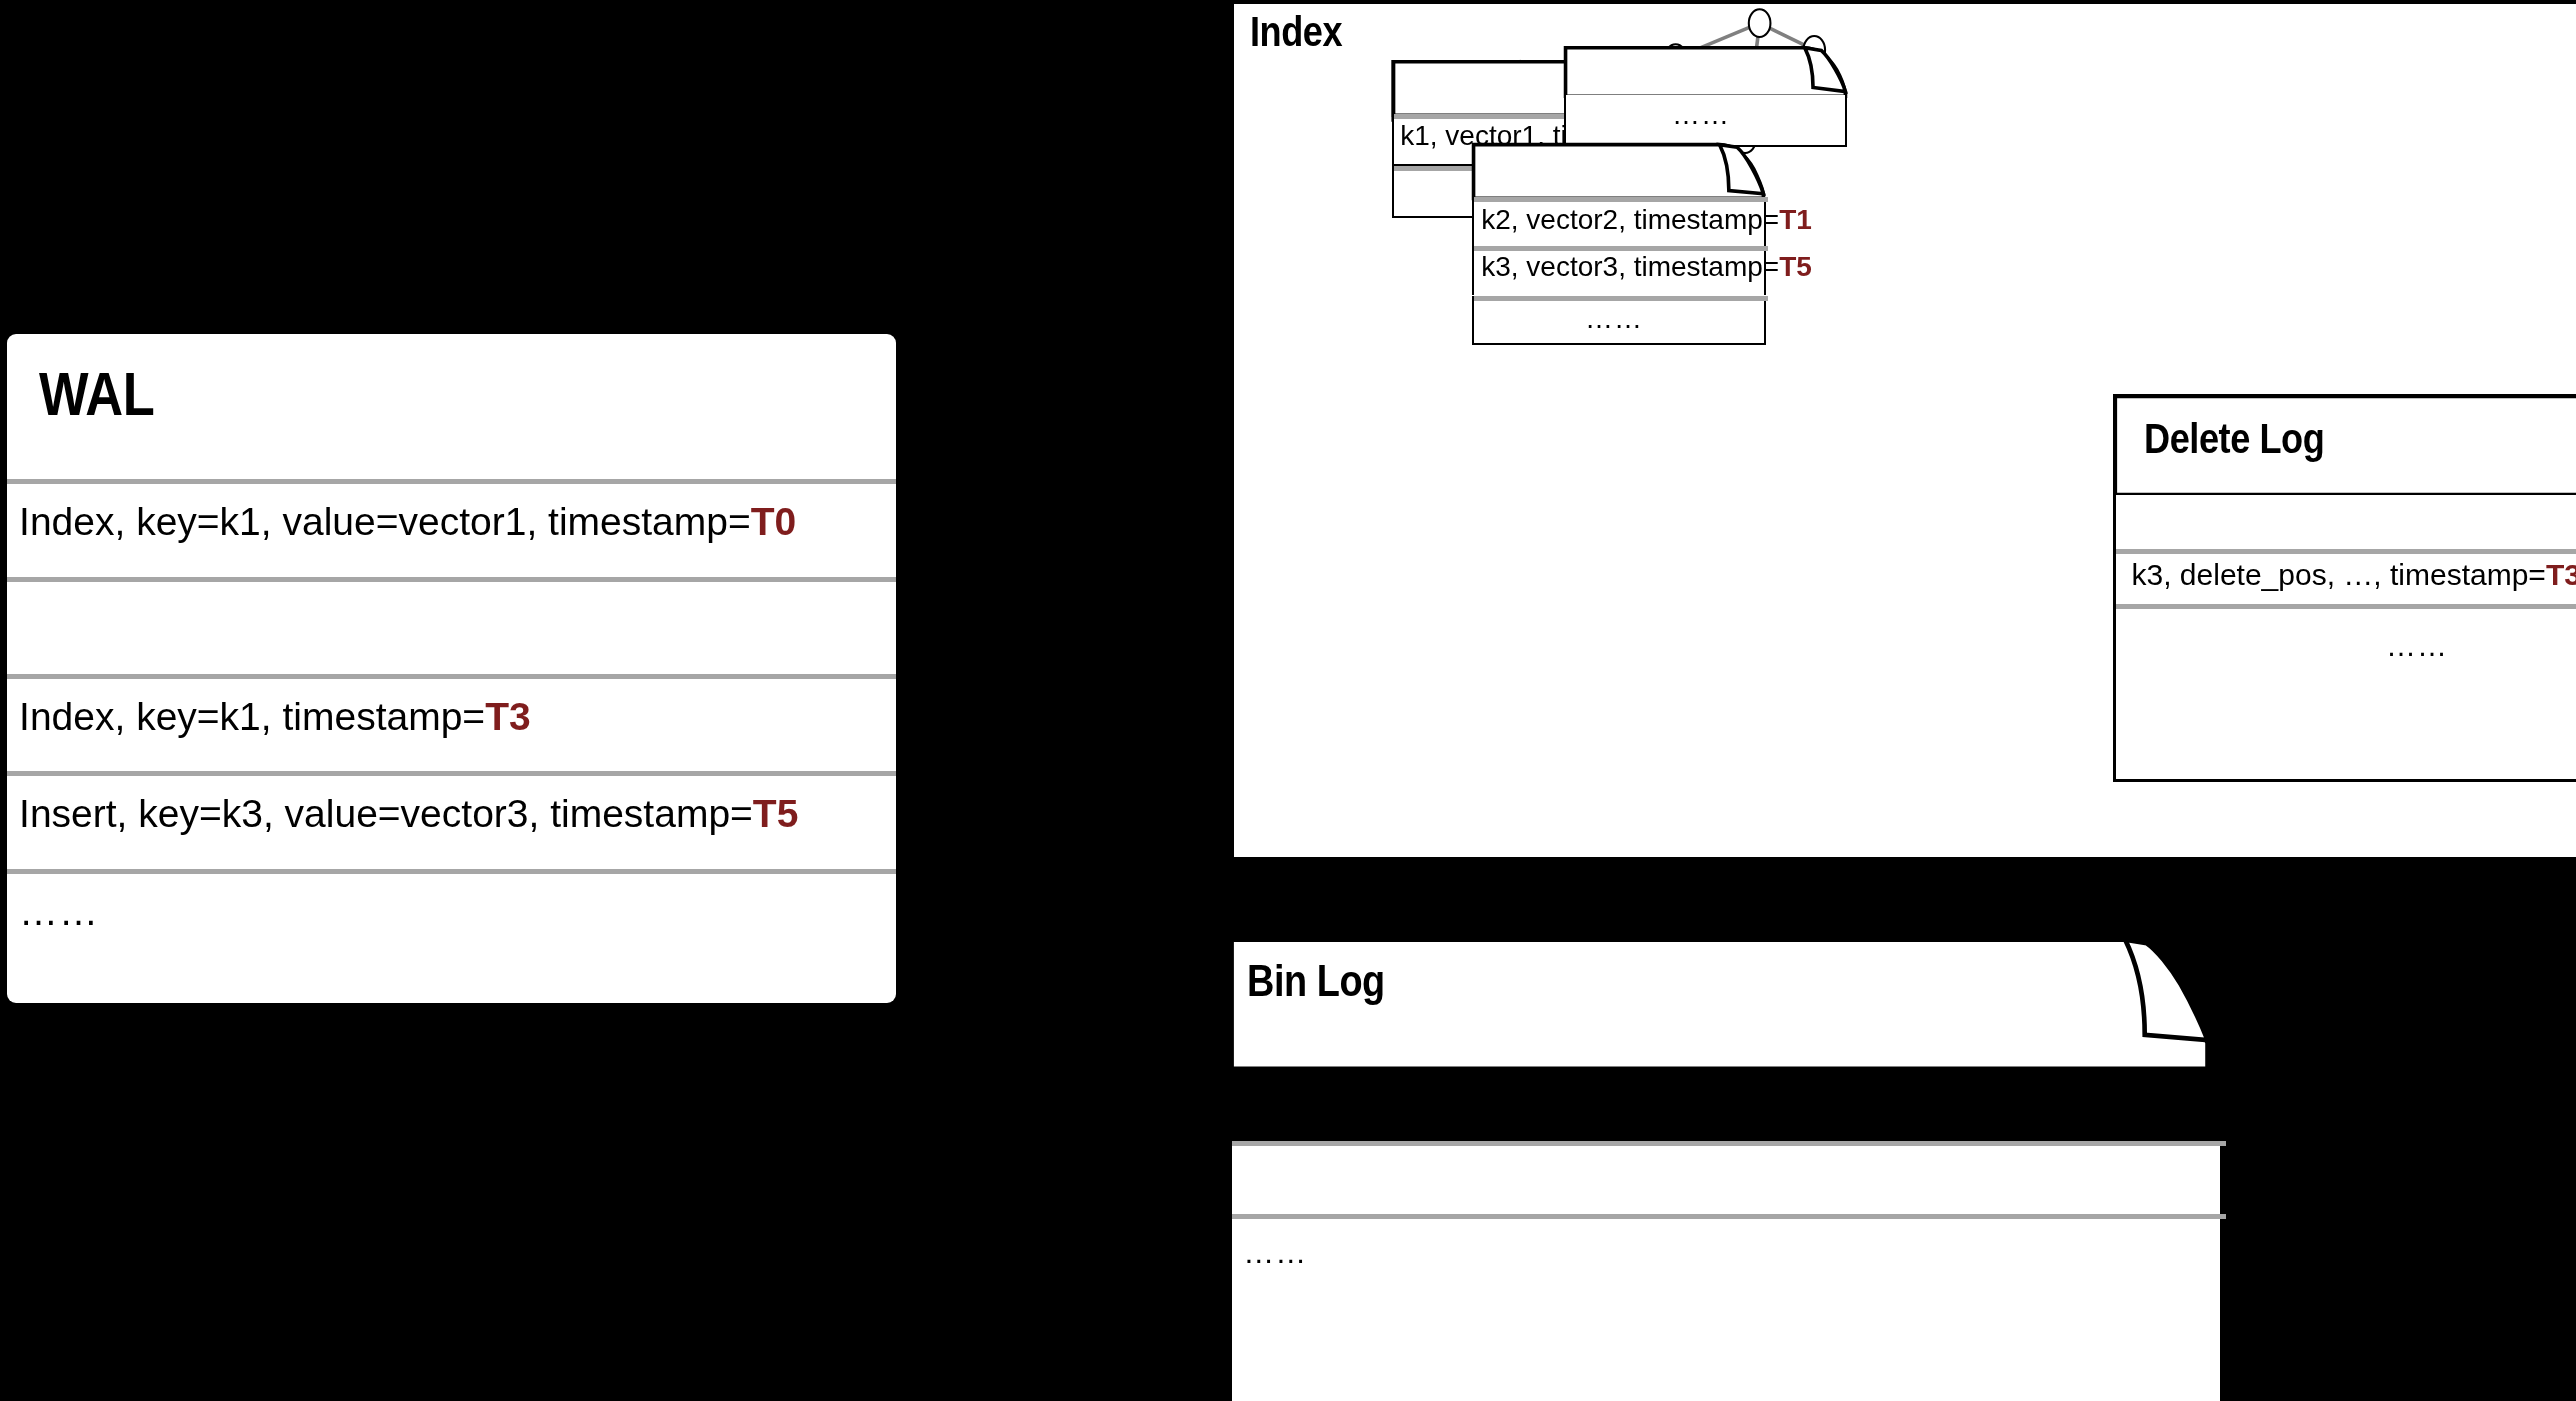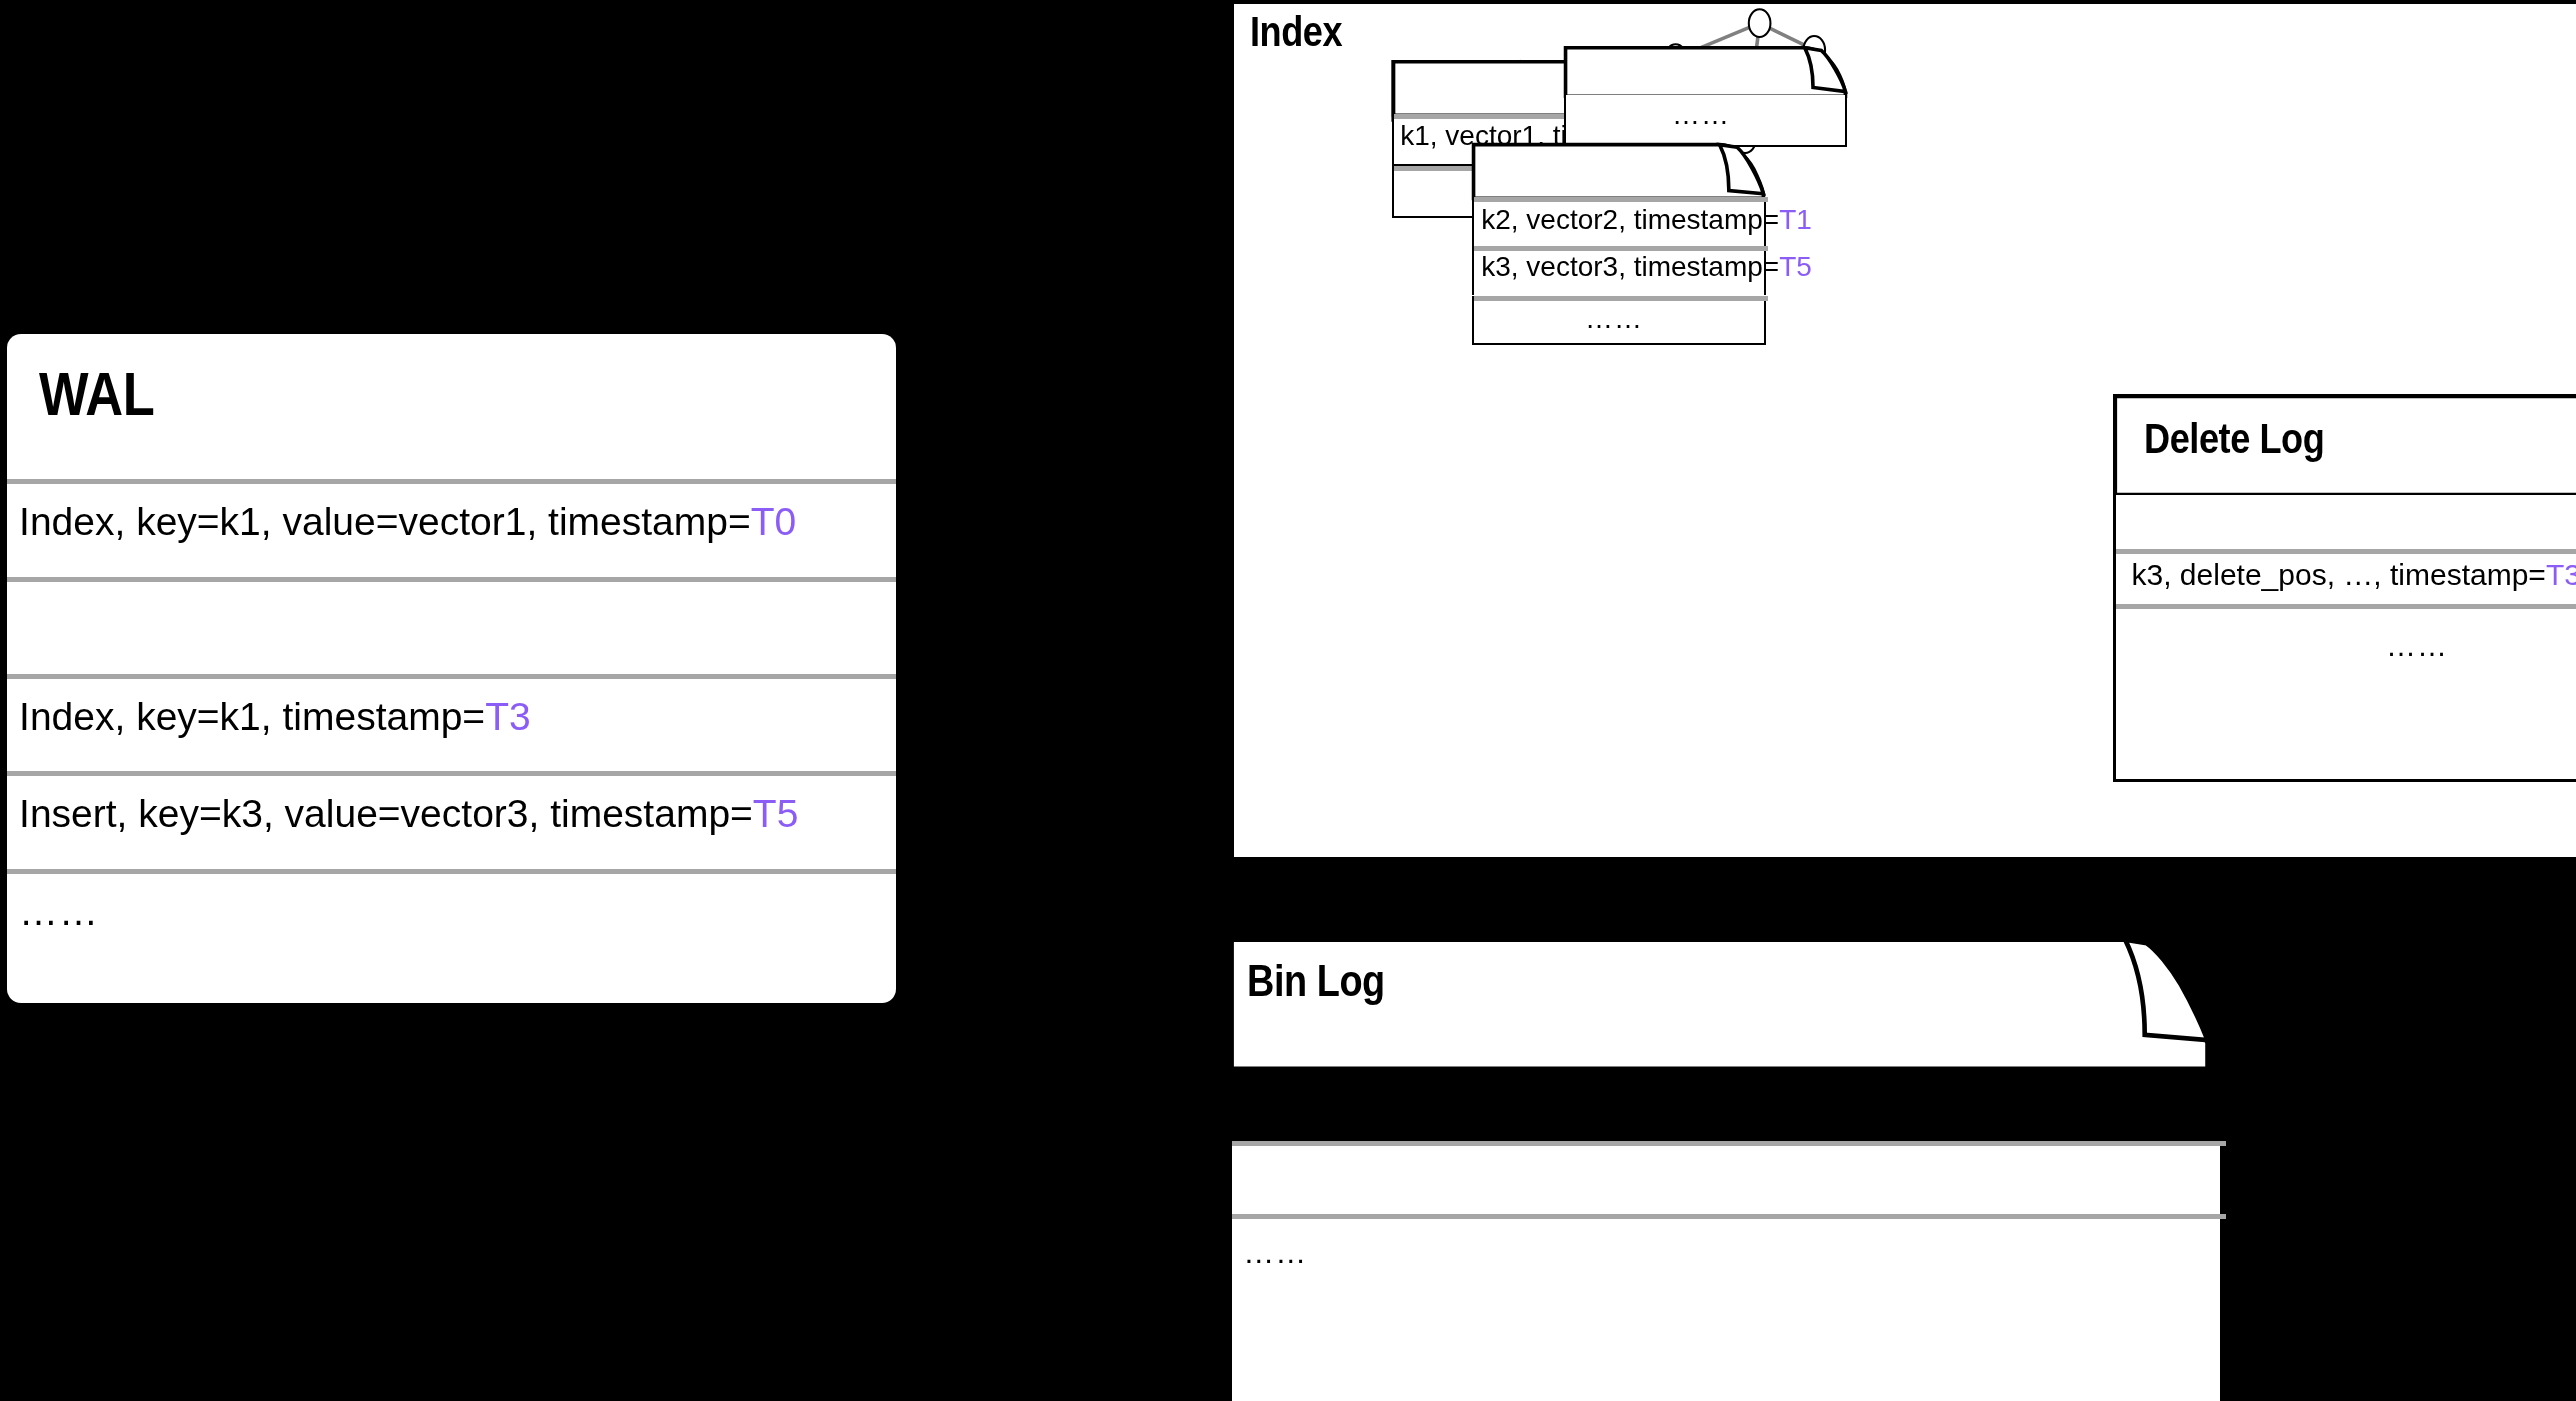--- a/index.html
+++ b/index.html
@@ -15,21 +15,21 @@
     overflow: hidden;
     font-family: "Liberation Sans", sans-serif;
   }
 
   
   .panel {
     position: absolute;
     background: #ffffff;
     box-sizing: border-box;
   }
-  .panel-rounded { border-radius: 14px; }
+  .panel-rounded { border-radius: 9px; }
 
   .panel-title {
     position: absolute;
     font-family: "Liberation Sans Narrow", "Liberation Sans", sans-serif;
     font-weight: bold;
     color: #000000;
     letter-spacing: -0.5px;
     transform: scaleX(0.86);
     transform-origin: left center;
     white-space: nowrap;
@@ -43,22 +43,22 @@
   }
 
   
   .row-text {
     position: absolute;
     color: #000000;
     white-space: nowrap;
     font-family: "Liberation Sans", sans-serif;
   }
   .row-text .ts {
-    color: #8b5cf6;
-    font-weight: normal;
+    color: #7f1d1d;
+    font-weight: bold;
   }
   .dots {
     position: absolute;
     color: #000000;
     white-space: nowrap;
     letter-spacing: 1px;
   }
 
   
   .note {

